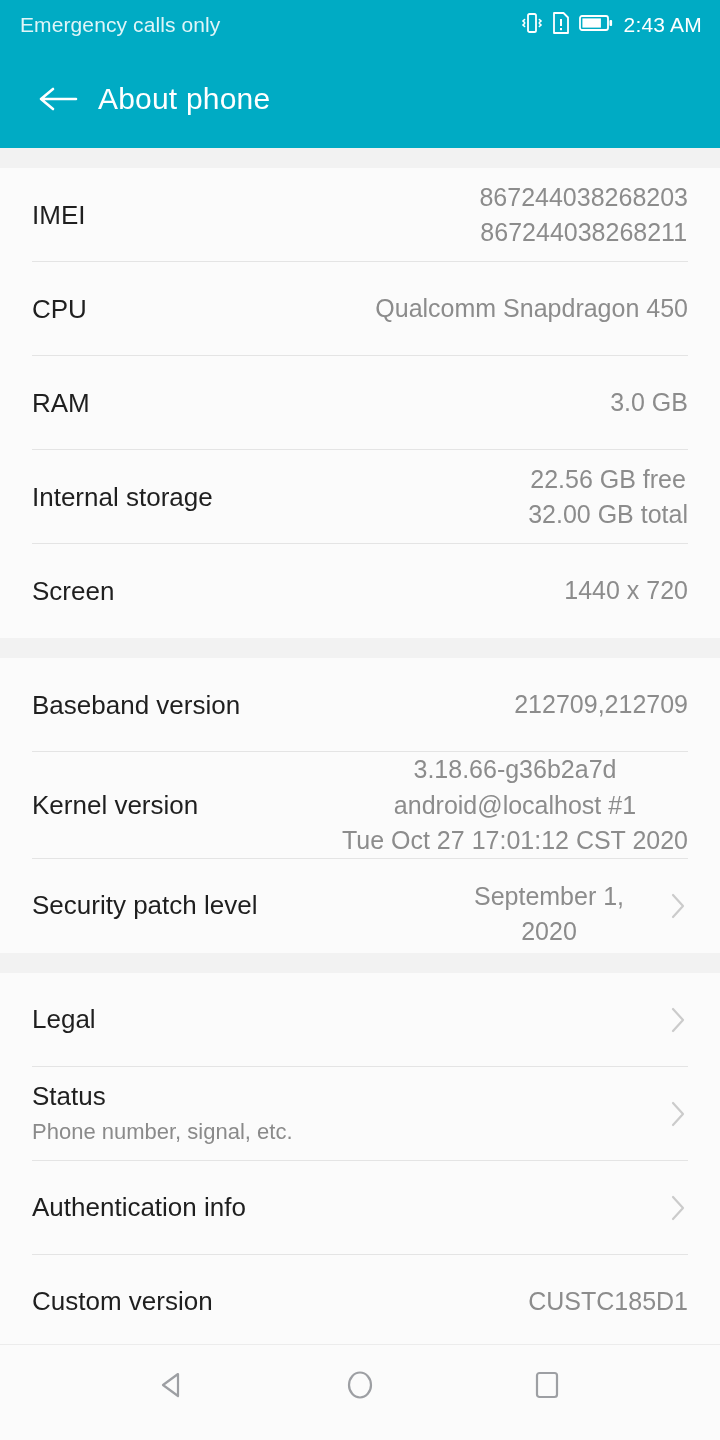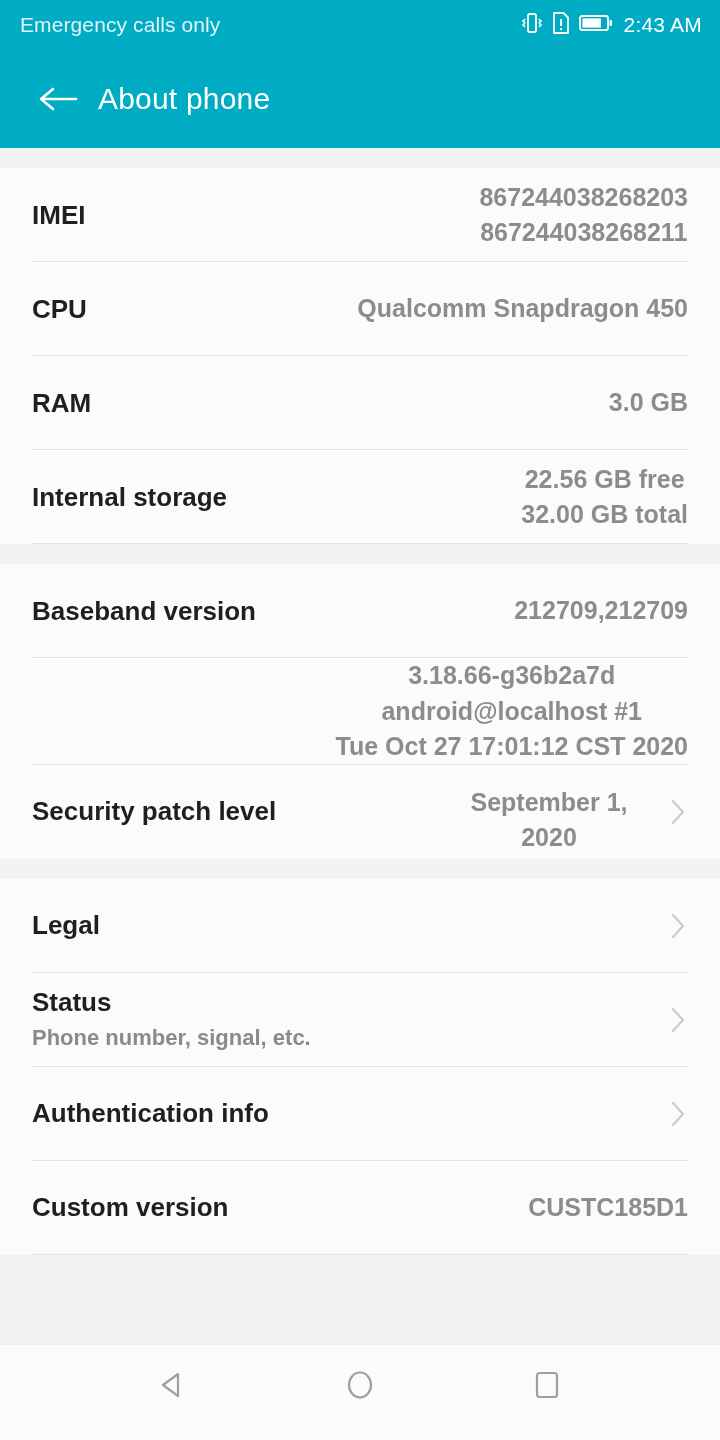--- a/index.html
+++ b/index.html
@@ -77,21 +77,20 @@
     white-space: nowrap;
   }
 
   
   .content {
     flex: 1 1 auto;
     background: #f2f2f2;
     overflow: hidden;
     display: flex;
     flex-direction: column;
-    font-weight: bold;
   }
 
   .gap {
     height: 20px;
     background: #f2f2f2;
     flex: 0 0 auto;
   }
 
   .section {
     background: #fbfbfb;
@@ -250,34 +249,44 @@
 
       <div class="row">
         <div class="row-label-wrap">
           <div class="row-label">Internal storage</div>
         </div>
         <div class="row-value">22.56  GB free
 32.00  GB total</div>
         <div class="divider"></div>
       </div>
 
+      <div class="row last">
+        <div class="row-label-wrap">
+          <div class="row-label">Screen</div>
+        </div>
+        <div class="row-value">1440 x 720</div>
+
+      </div>
     </div>
 
     <div class="gap"></div>
 
     <div class="section">
       <div class="row">
         <div class="row-label-wrap">
           <div class="row-label">Baseband version</div>
         </div>
         <div class="row-value">212709,212709</div>
         <div class="divider"></div>
       </div>
 
       <div class="row">
+        <div class="row-label-wrap">
+          <div class="row-label">Kernel version</div>
+        </div>
         <div class="row-value">3.18.66-g36b2a7d
 android@localhost #1
 Tue Oct 27 17:01:12 CST 2020</div>
         <div class="divider"></div>
       </div>
 
       <div class="row last">
         <div class="row-label-wrap">
           <div class="row-label">Security patch level</div>
         </div>

